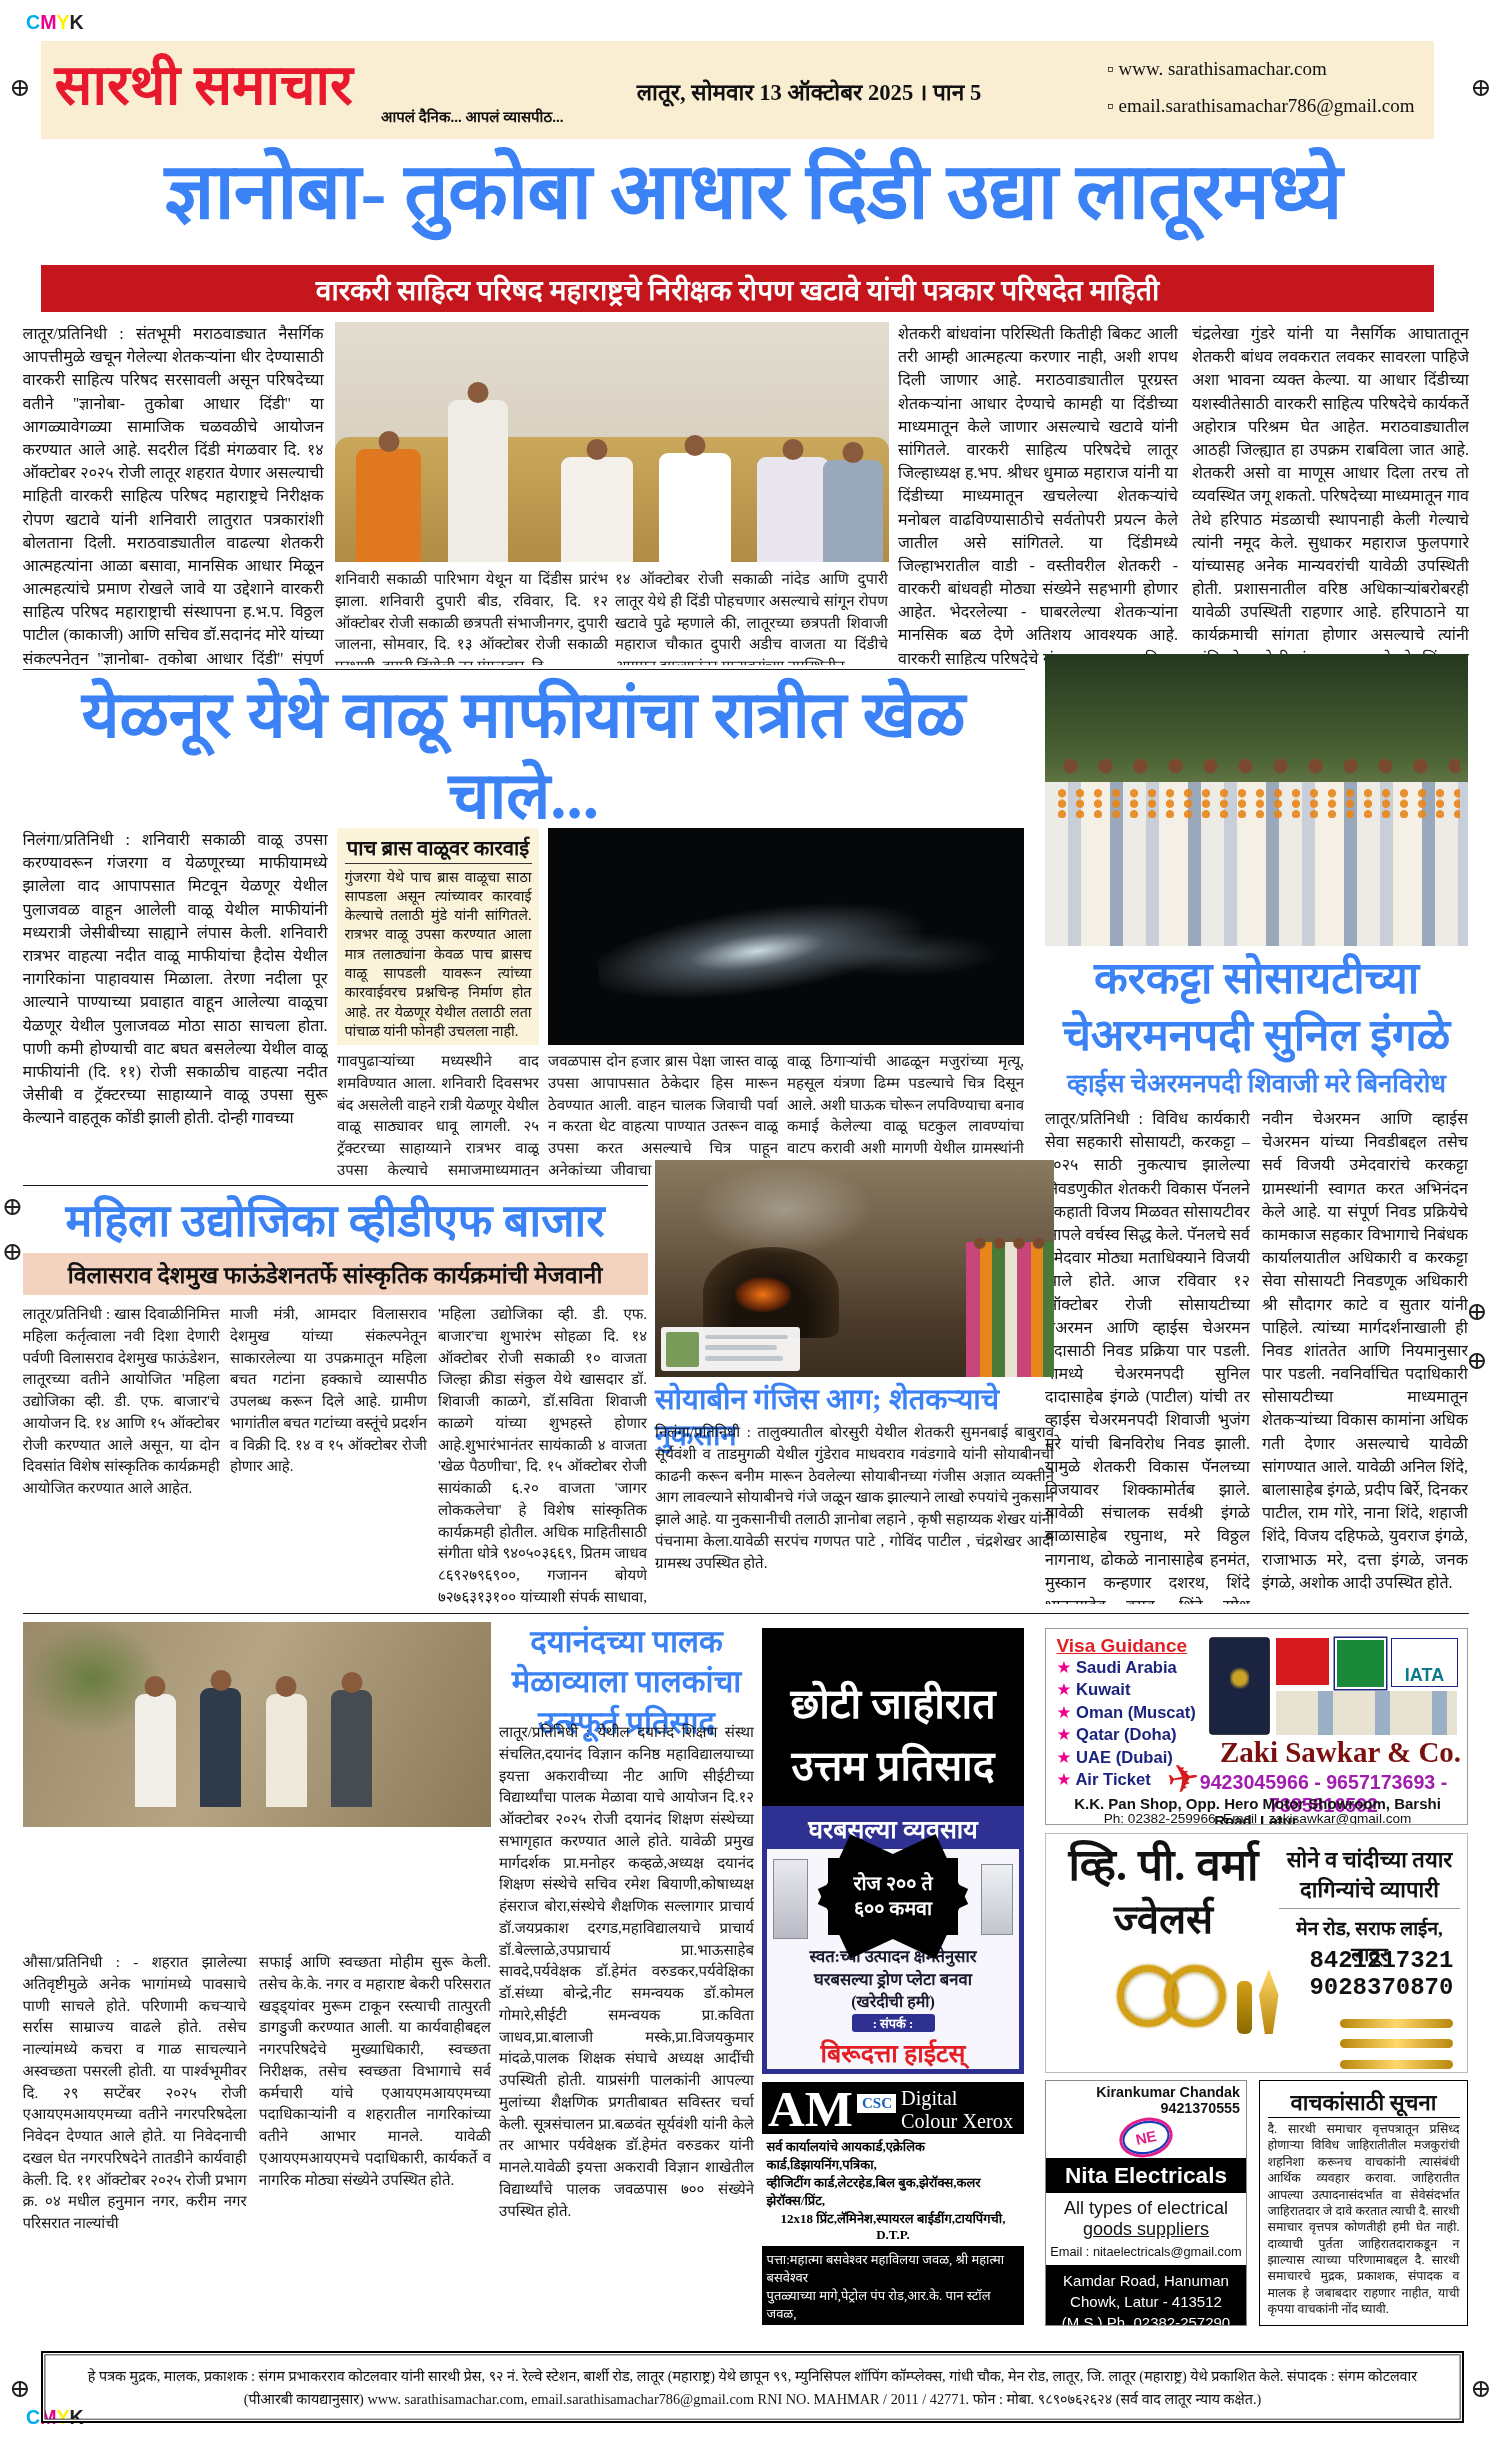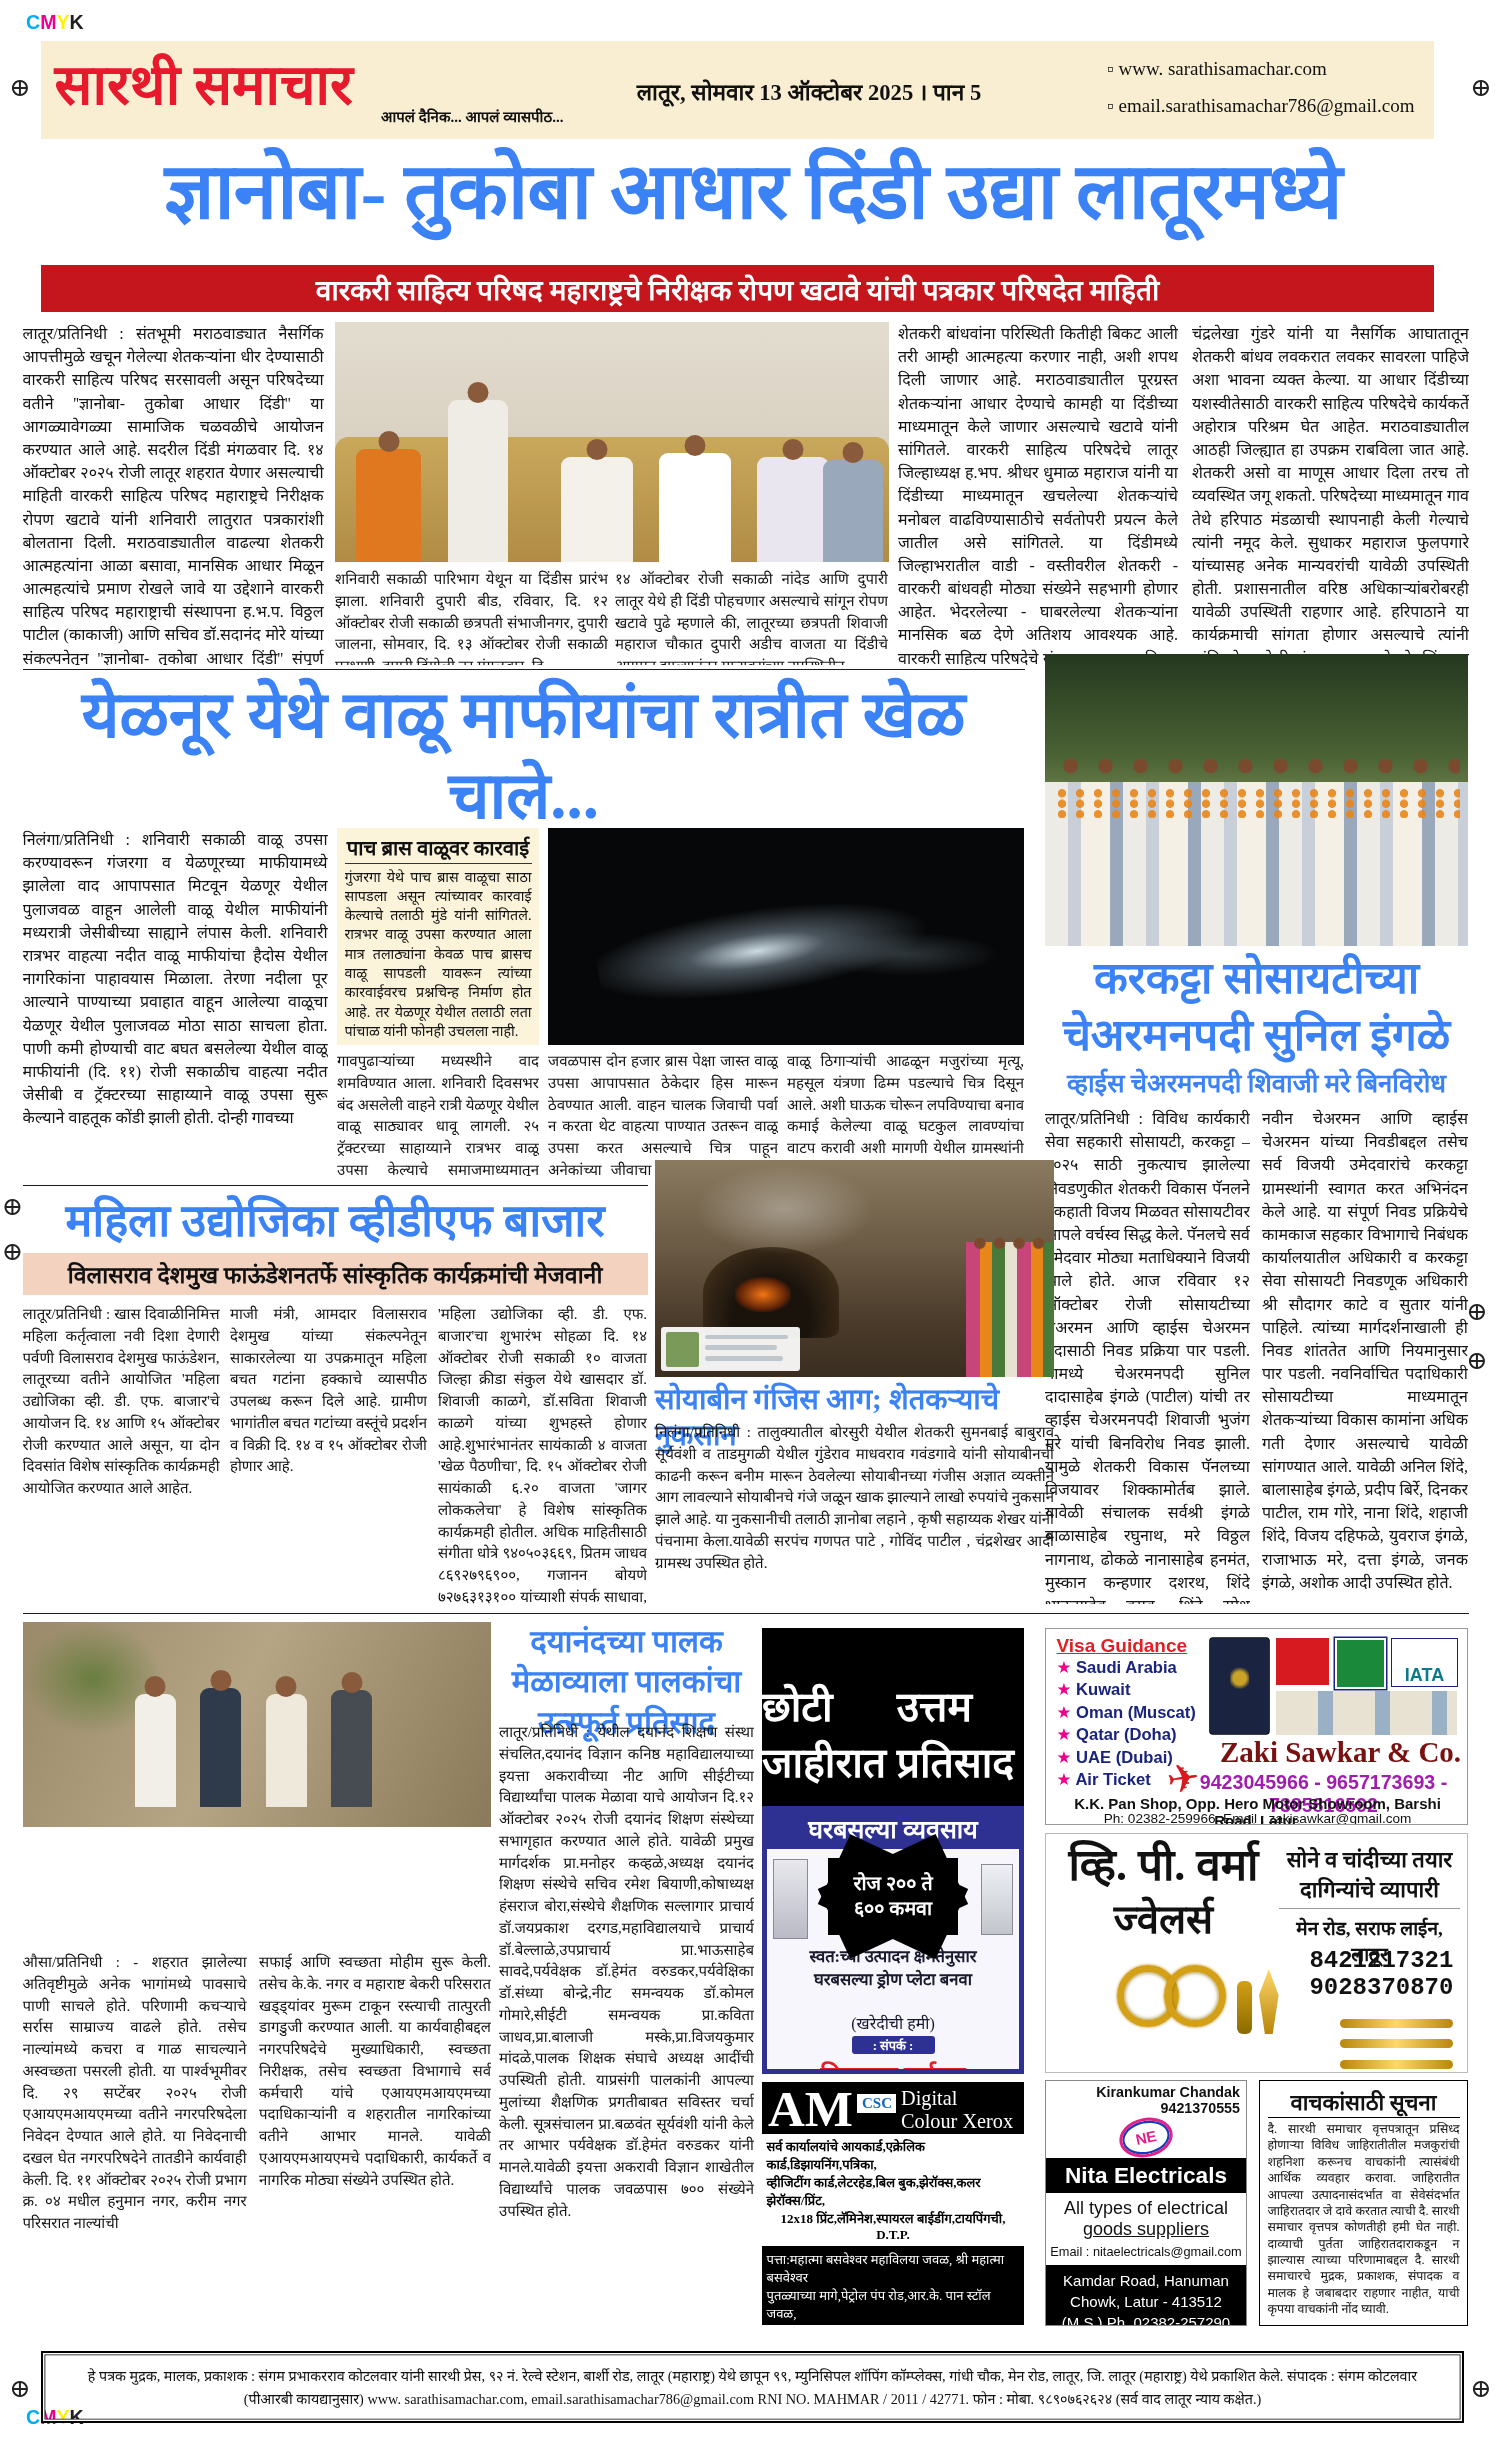--- a/index.html
+++ b/index.html
@@ -150,39 +150,39 @@
     <span class="fig" style="left:38%;bottom:10%;width:41px;height:119px;background:#2f3a4a;"></span>
     <span class="fig" style="left:52%;bottom:10%;width:41px;height:113px;background:#efe9dc;"></span>
     <span class="fig" style="left:66%;bottom:10%;width:41px;height:117px;background:#474b52;"></span>
   </div>
   <div class="abs body-text" style="left:22.6px;top:1952px;width:224px;height:374px;font-size:15px;">औसा/प्रतिनिधी : - शहरात झालेल्या अतिवृष्टीमुळे अनेक भागांमध्ये पावसाचे पाणी साचले होते. परिणामी कचऱ्याचे सर्रास साम्राज्य वाढले होते. तसेच नाल्यांमध्ये कचरा व गाळ साचल्याने अस्वच्छता पसरली होती. या पार्श्वभूमीवर दि. २९ सप्टेंबर २०२५ रोजी एआयएमआयएमच्या वतीने नगरपरिषदेला निवेदन देण्यात आले होते. या निवेदनाची दखल घेत नगरपरिषदेने तातडीने कार्यवाही केली. दि. ११ ऑक्टोबर २०२५ रोजी प्रभाग क्र. ०४ मधील हनुमान नगर, करीम नगर परिसरात नाल्यांची</div>
   <div class="abs body-text" style="left:259px;top:1952px;width:232px;height:374px;font-size:15px;">सफाई आणि स्वच्छता मोहीम सुरू केली. तसेच के.के. नगर व महाराष्ट बेकरी परिसरात खड्ड्यांवर मुरूम टाकून रस्त्याची तात्पुरती डागडुजी करण्यात आली. या कार्यवाहीबद्दल नगरपरिषदेचे मुख्याधिकारी, स्वच्छता निरीक्षक, तसेच स्वच्छता विभागाचे सर्व कर्मचारी यांचे एआयएमआयएमच्या पदाधिकाऱ्यांनी व शहरातील नागरिकांच्या वतीने आभार मानले. यावेळी एआयएमआयएमचे पदाधिकारी, कार्यकर्ते व नागरिक मोठ्या संख्येने उपस्थित होते.</div>
 
   <div class="abs headline" style="left:499px;top:1622px;width:255px;font-size:31px;line-height:1.3;">दयानंदच्या पालक मेळाव्याला पालकांचा उत्स्फूर्त प्रतिसाद</div>
   <div class="abs body-text" style="left:499px;top:1722px;width:255px;height:603px;font-size:15px;">लातूर/प्रतिनिधी : येथील दयानंद शिक्षण संस्था संचलित,दयानंद विज्ञान कनिष्ठ महाविद्यालयाच्या इयत्ता अकरावीच्या नीट आणि सीईटीच्या विद्यार्थ्यांचा पालक मेळावा याचे आयोजन दि.१२ ऑक्टोबर २०२५ रोजी दयानंद शिक्षण संस्थेच्या सभागृहात करण्यात आले होते. यावेळी प्रमुख मार्गदर्शक प्रा.मनोहर कव्हळे,अध्यक्ष दयानंद शिक्षण संस्थेचे सचिव रमेश बियाणी,कोषाध्यक्ष हंसराज बोरा,संस्थेचे शैक्षणिक सल्लागार प्राचार्य डॉ.जयप्रकाश दरगड,महाविद्यालयाचे प्राचार्य डॉ.बेल्लाळे,उपप्राचार्य प्रा.भाऊसाहेब सावदे,पर्यवेक्षक डॉ.हेमंत वरुडकर,पर्यवेक्षिका डॉ.संध्या बोन्द्रे,नीट समन्वयक डॉ.कोमल गोमारे,सीईटी समन्वयक प्रा.कविता जाधव,प्रा.बालाजी मस्के,प्रा.विजयकुमार मांदळे,पालक शिक्षक संघाचे अध्यक्ष आदींची उपस्थिती होती. याप्रसंगी पालकांनी आपल्या मुलांच्या शैक्षणिक प्रगतीबाबत सविस्तर चर्चा केली. सूत्रसंचालन प्रा.बळवंत सूर्यवंशी यांनी केले तर आभार पर्यवेक्षक डॉ.हेमंत वरुडकर यांनी मानले.यावेळी इयत्ता अकरावी विज्ञान शाखेतील विद्यार्थ्यांचे पालक जवळपास ७०० संख्येने उपस्थित होते.</div>
 
-  <div class="abs" style="left:762px;top:1628px;width:262px;height:210px;background:#000;color:#fff;display:flex;align-items:center;justify-content:center;gap:6px;">
+  <div class="abs" style="left:762px;top:1628px;width:262px;height:210px;background:#000;color:#fff;display:flex;flex-direction:column;align-items:center;justify-content:center;gap:6px;">
     <div style="font-size:41px;font-weight:800;">छोटी जाहीरात</div>
     <div style="font-size:41px;font-weight:800;">उत्तम प्रतिसाद</div>
   </div>
 
   <div class="abs" style="left:762px;top:1806px;width:262px;height:268px;border:5.3px solid #2e3192;box-sizing:border-box;background:#f6f6fc;overflow:hidden;">
     <div style="background:#2e3192;color:#fff;font-weight:800;font-size:25px;text-align:center;height:38px;line-height:38px;">घरबसल्या व्यवसाय</div>
     <span class="abs" style="left:6px;top:48px;width:33px;height:78px;background:linear-gradient(#e8e8ee,#babac6);border:1.5px solid #8a8a96;"></span>
     <span class="abs" style="right:6px;top:53px;width:30px;height:69px;background:linear-gradient(#eef0f4,#c2c6cc);border:1.5px solid #8a8a96;"></span>
     <div class="star">
         <i></i>
         <i></i>
         <i></i>
       <span class="txt"><span>रोज २०० ते</span><br>
       <span>६०० कमवा</span></span>
     </div>
     <div style="text-align:center;font-weight:800;font-size:16.6px;color:#1a1a2e;">स्वत:च्या उत्पादन क्षमतेनुसार</div>
     <div style="text-align:center;font-weight:800;font-size:16.6px;color:#1a1a2e;">घरबसल्या ड्रोण प्लेटा बनवा</div>
-    <div style="text-align:center;font-weight:400;font-size:16px;color:#1a1a2e;margin-top:22px;">(खरेदीची हमी)</div>
+    <div style="text-align:center;font-weight:700;font-size:16px;color:#1a1a2e;">(खरेदीची हमी)</div>
     <div style="width:83px;margin:2.3px auto;background:#2e3192;color:#fff;font-size:12.8px;font-weight:700;text-align:center;border-radius:3px;">: संपर्क :</div>
     <div style="text-align:center;font-weight:800;font-size:25px;color:#e31e24;">बिरूदत्ता हाईटस्</div>
     <div style="text-align:center;font-weight:700;font-size:12.8px;color:#1a237e;">ईगल कॉम्प्लेक्स, बँक ऑफ महाराष्ट्रच्या वर,</div>
 
   </div>
 
   <div class="abs" style="left:762px;top:2082px;width:262px;height:243px;background:#000;overflow:hidden;">
     <div style="display:flex;align-items:flex-end;padding:4.5px 6px 1.5px;">
       <span style="color:#fff;font-size:51px;font-weight:800;line-height:.9;font-family:'Liberation Serif',serif;">AM</span>
       <span style="background:#fff;color:#1565c0;font-weight:800;font-size:15px;padding:0.8px 4.5px;margin:0 4.5px 19.6px 4.5px;">CSC</span>

